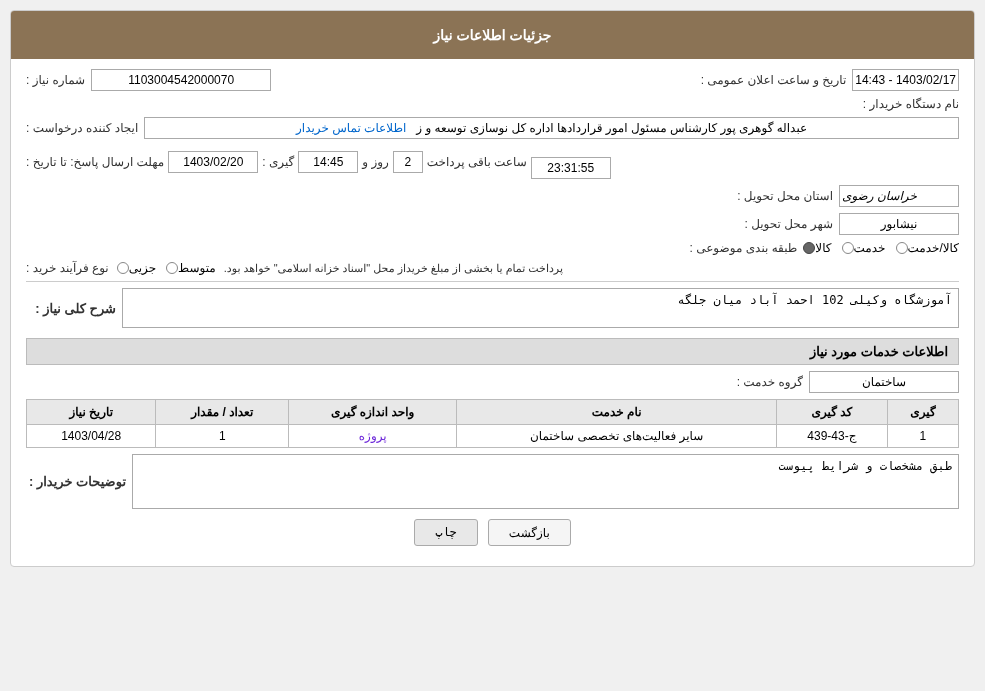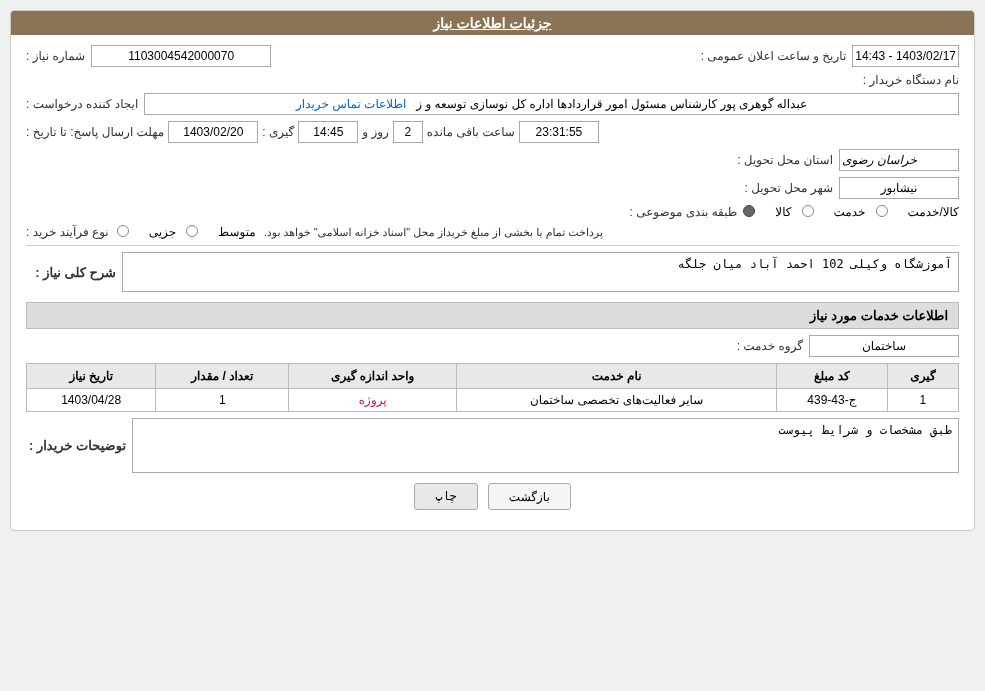--- a/index.html
+++ b/index.html
@@ -18,24 +18,23 @@
     .main-card {
       background: #fff;
       border: 1px solid #ccc;
       border-radius: 4px;
       overflow: hidden;
     }
     .header-bar {
       background: #8B7355;
       color: #fff;
       text-align: center;
-      padding: 4px 12px;
+      padding: 16px 12px;
       font-size: 14px;
       font-weight: bold;
-      text-decoration: underline;
     }
     .content-area {
       padding: 10px 15px;
     }
     .info-row {
       display: flex;
       align-items: center;
       margin-bottom: 6px;
       gap: 6px;
     }
@@ -89,21 +88,22 @@
     }
     
     .radio-group {
       display: flex;
       gap: 10px;
       align-items: center;
       direction: rtl;
     }
     .radio-item {
       display: flex;
-      gap: 20px;
+      align-items: center;
+      gap: 0;
     }
     .radio-circle {
       width: 12px;
       height: 12px;
       border-radius: 50%;
       border: 1.5px solid #888;
       background: #fff;
       display: inline-block;
       flex-shrink: 0;
     }
@@ -211,22 +211,22 @@
         <div class="value-box-wide">
           <span>عبداله گوهری پور کارشناس مسئول امور قراردادها  اداره کل نوسازی  توسعه و ز</span>
           &nbsp;
           <a class="link-blue" href="#">اطلاعات تماس خریدار</a>
         </div>
         <span class="inline-label">ایجاد کننده درخواست :</span>
       </div>
 
       <div class="info-row">
         <div style="display:flex; align-items:center; gap:4px; flex:1; justify-content:flex-end;">
-          <div class="value-box" style="min-width:80px; text-align:center;">23:31:55</div>
-          <span class="inline-label">ساعت باقی مانده</span>
+          <div class="value-box" style="min-width:80px; text-align:center;margin-top:12px;">23:31:55</div>
+          <span class="inline-label">ساعت باقی پرداخت</span>
           <div class="value-box" style="min-width:30px; text-align:center;">2</div>
           <span class="inline-label">روز و</span>
           <div class="value-box" style="min-width:60px; text-align:center;">14:45</div>
           <span class="inline-label">گیری :</span>
           <div class="value-box" style="min-width:90px; text-align:center;">1403/02/20</div>
           <span class="inline-label">مهلت ارسال پاسخ: تا تاریخ :</span>
         </div>
       </div>
 
       <div class="two-col-row">
@@ -289,33 +289,33 @@
 
       <div class="info-row">
         <div class="value-box" style="min-width:150px; text-align:center;">ساختمان</div>
         <span class="inline-label">گروه خدمت :</span>
       </div>
 
       <table class="data-table">
         <thead>
           <tr>
             <th>گیری</th>
-            <th>کد مبلغ</th>
+            <th>کد گیری</th>
             <th>نام خدمت</th>
             <th>واحد اندازه گیری</th>
             <th>تعداد / مقدار</th>
             <th>تاریخ نیاز</th>
           </tr>
         </thead>
         <tbody>
           <tr>
             <td>1</td>
             <td>ج-43-439</td>
             <td>سایر فعالیت‌های تخصصی ساختمان</td>
-            <td style="color:#be185d;">پروژه</td>
+            <td style="color:#6d28d9;">پروژه</td>
             <td>1</td>
             <td>1403/04/28</td>
           </tr>
         </tbody>
       </table>
 
       <div class="info-row">
         <textarea class="textarea-box" style="min-height: 55px;">طبق مشخصات و شرایط پیوست</textarea>
         <span class="inline-label" style="font-weight:bold; font-size:13px; white-space:nowrap; min-width:100px;">توضیحات خریدار :</span>
       </div>

